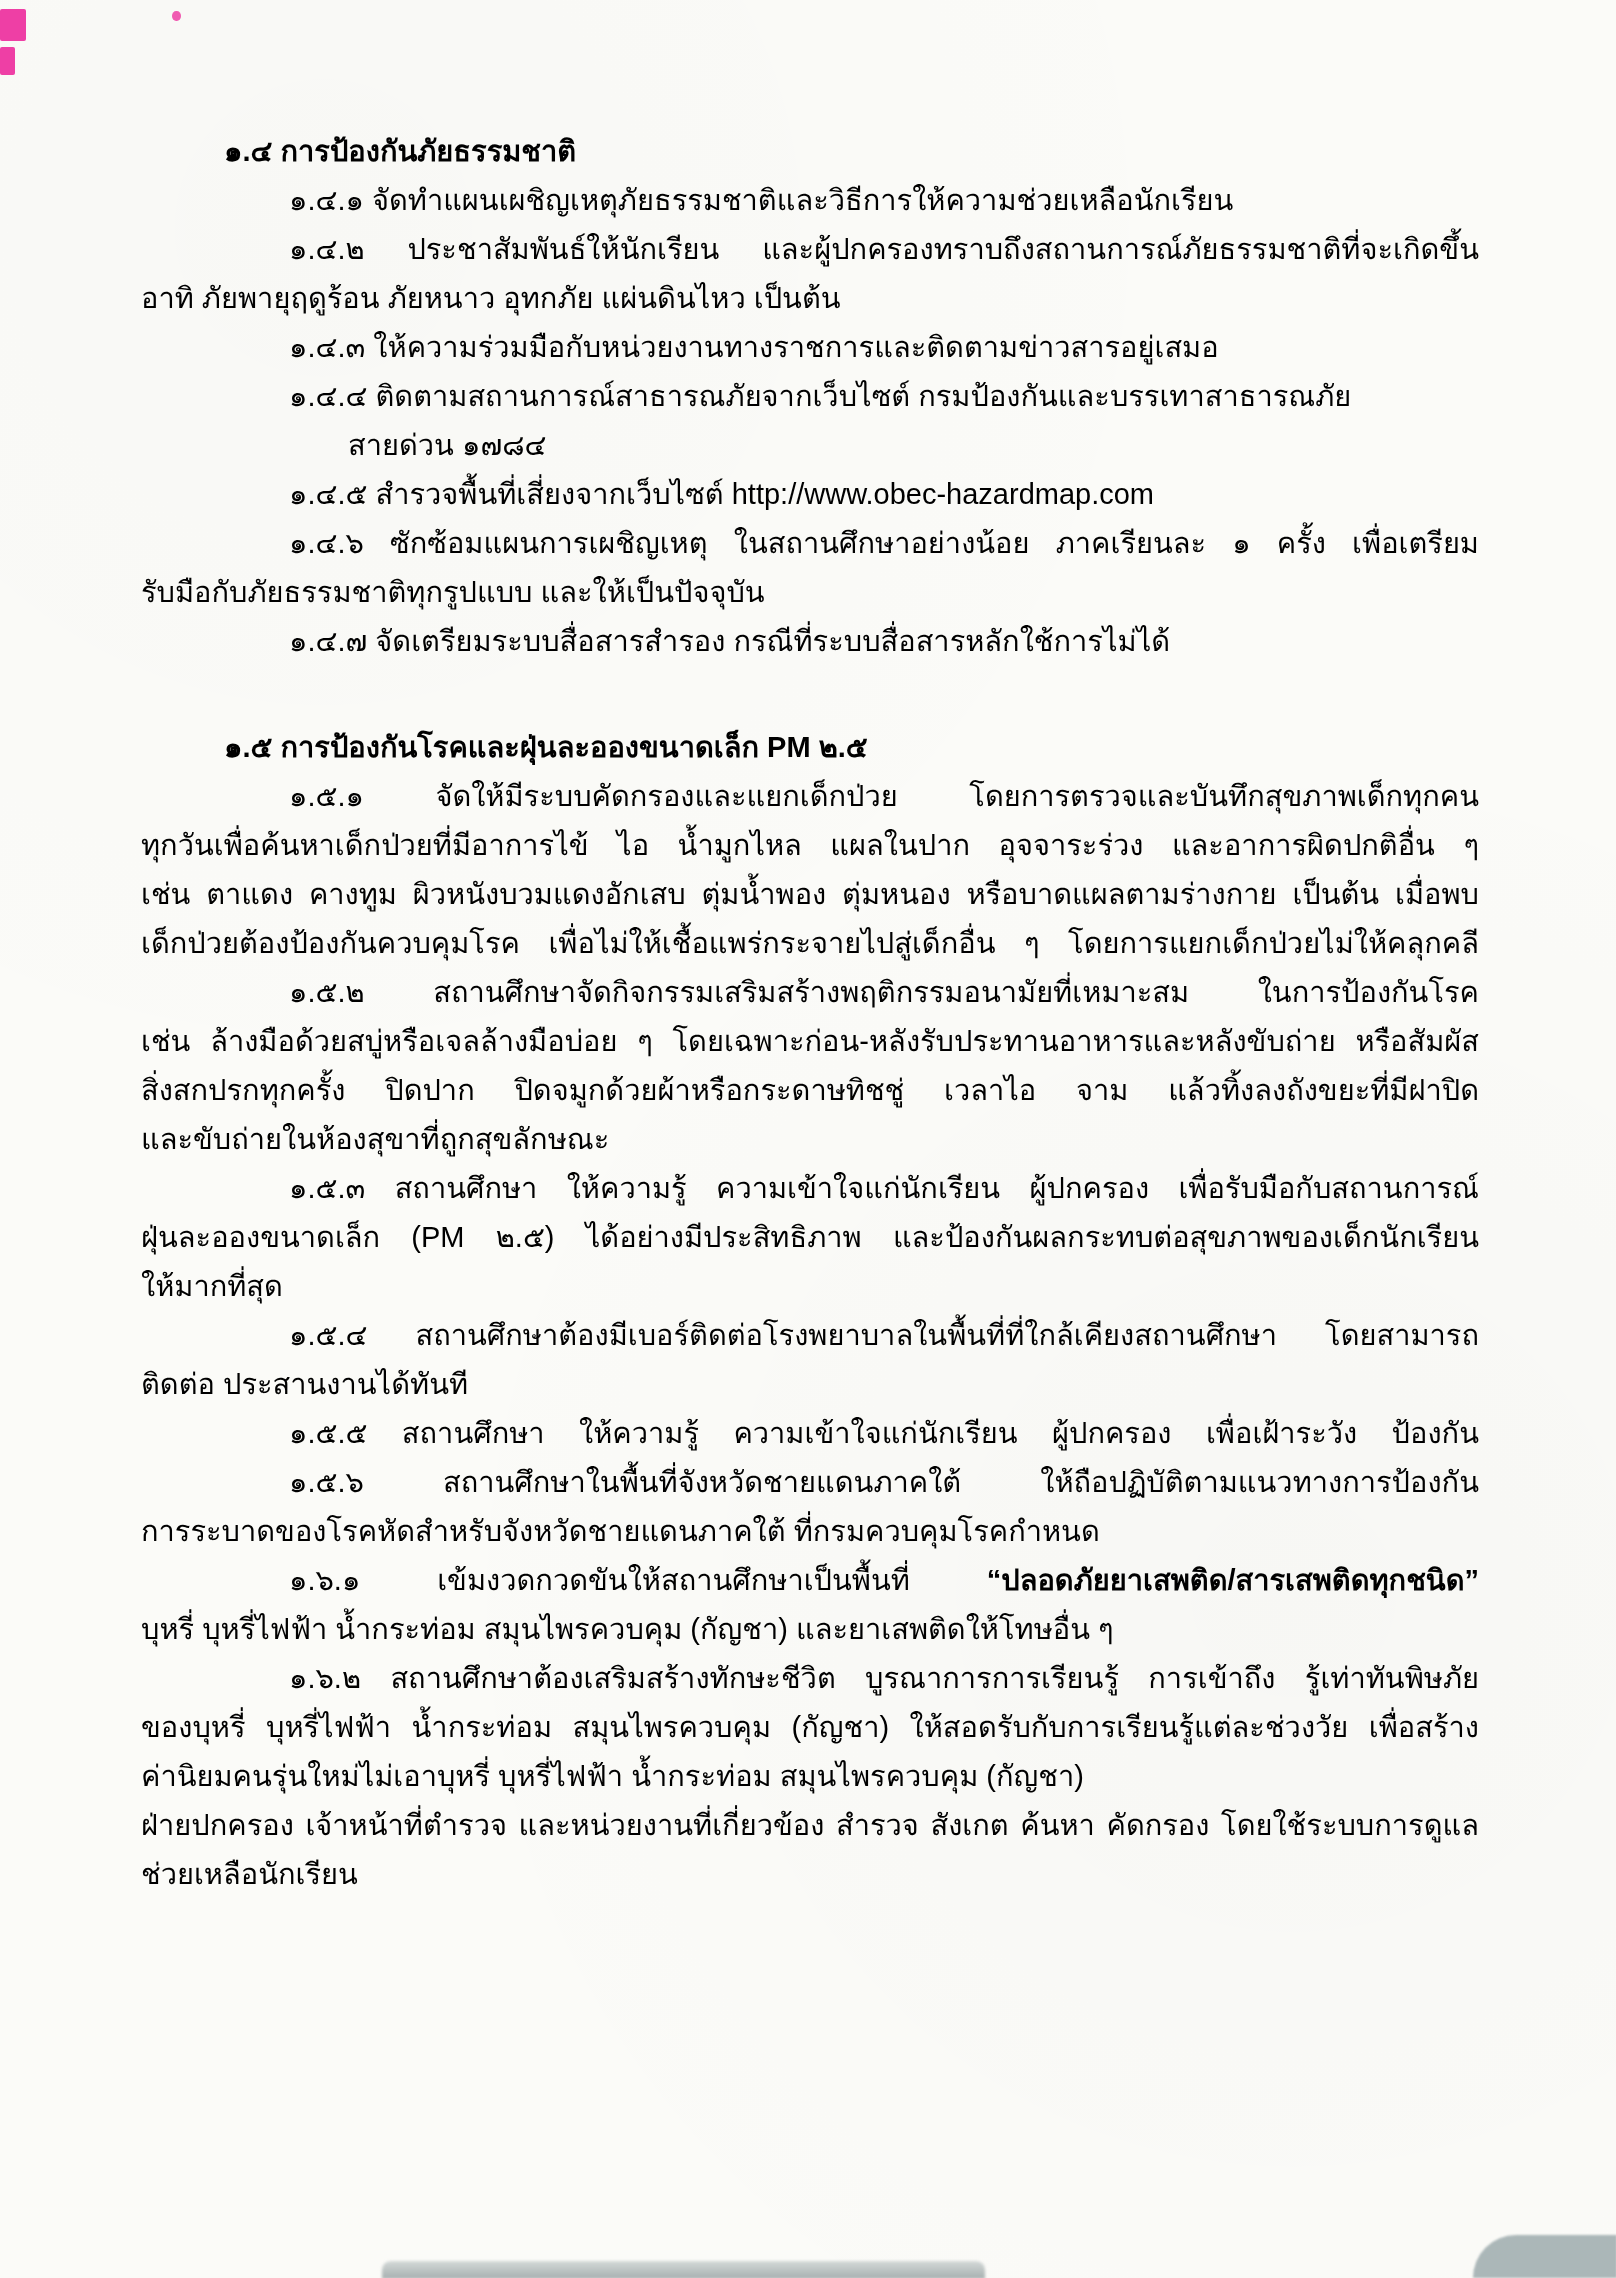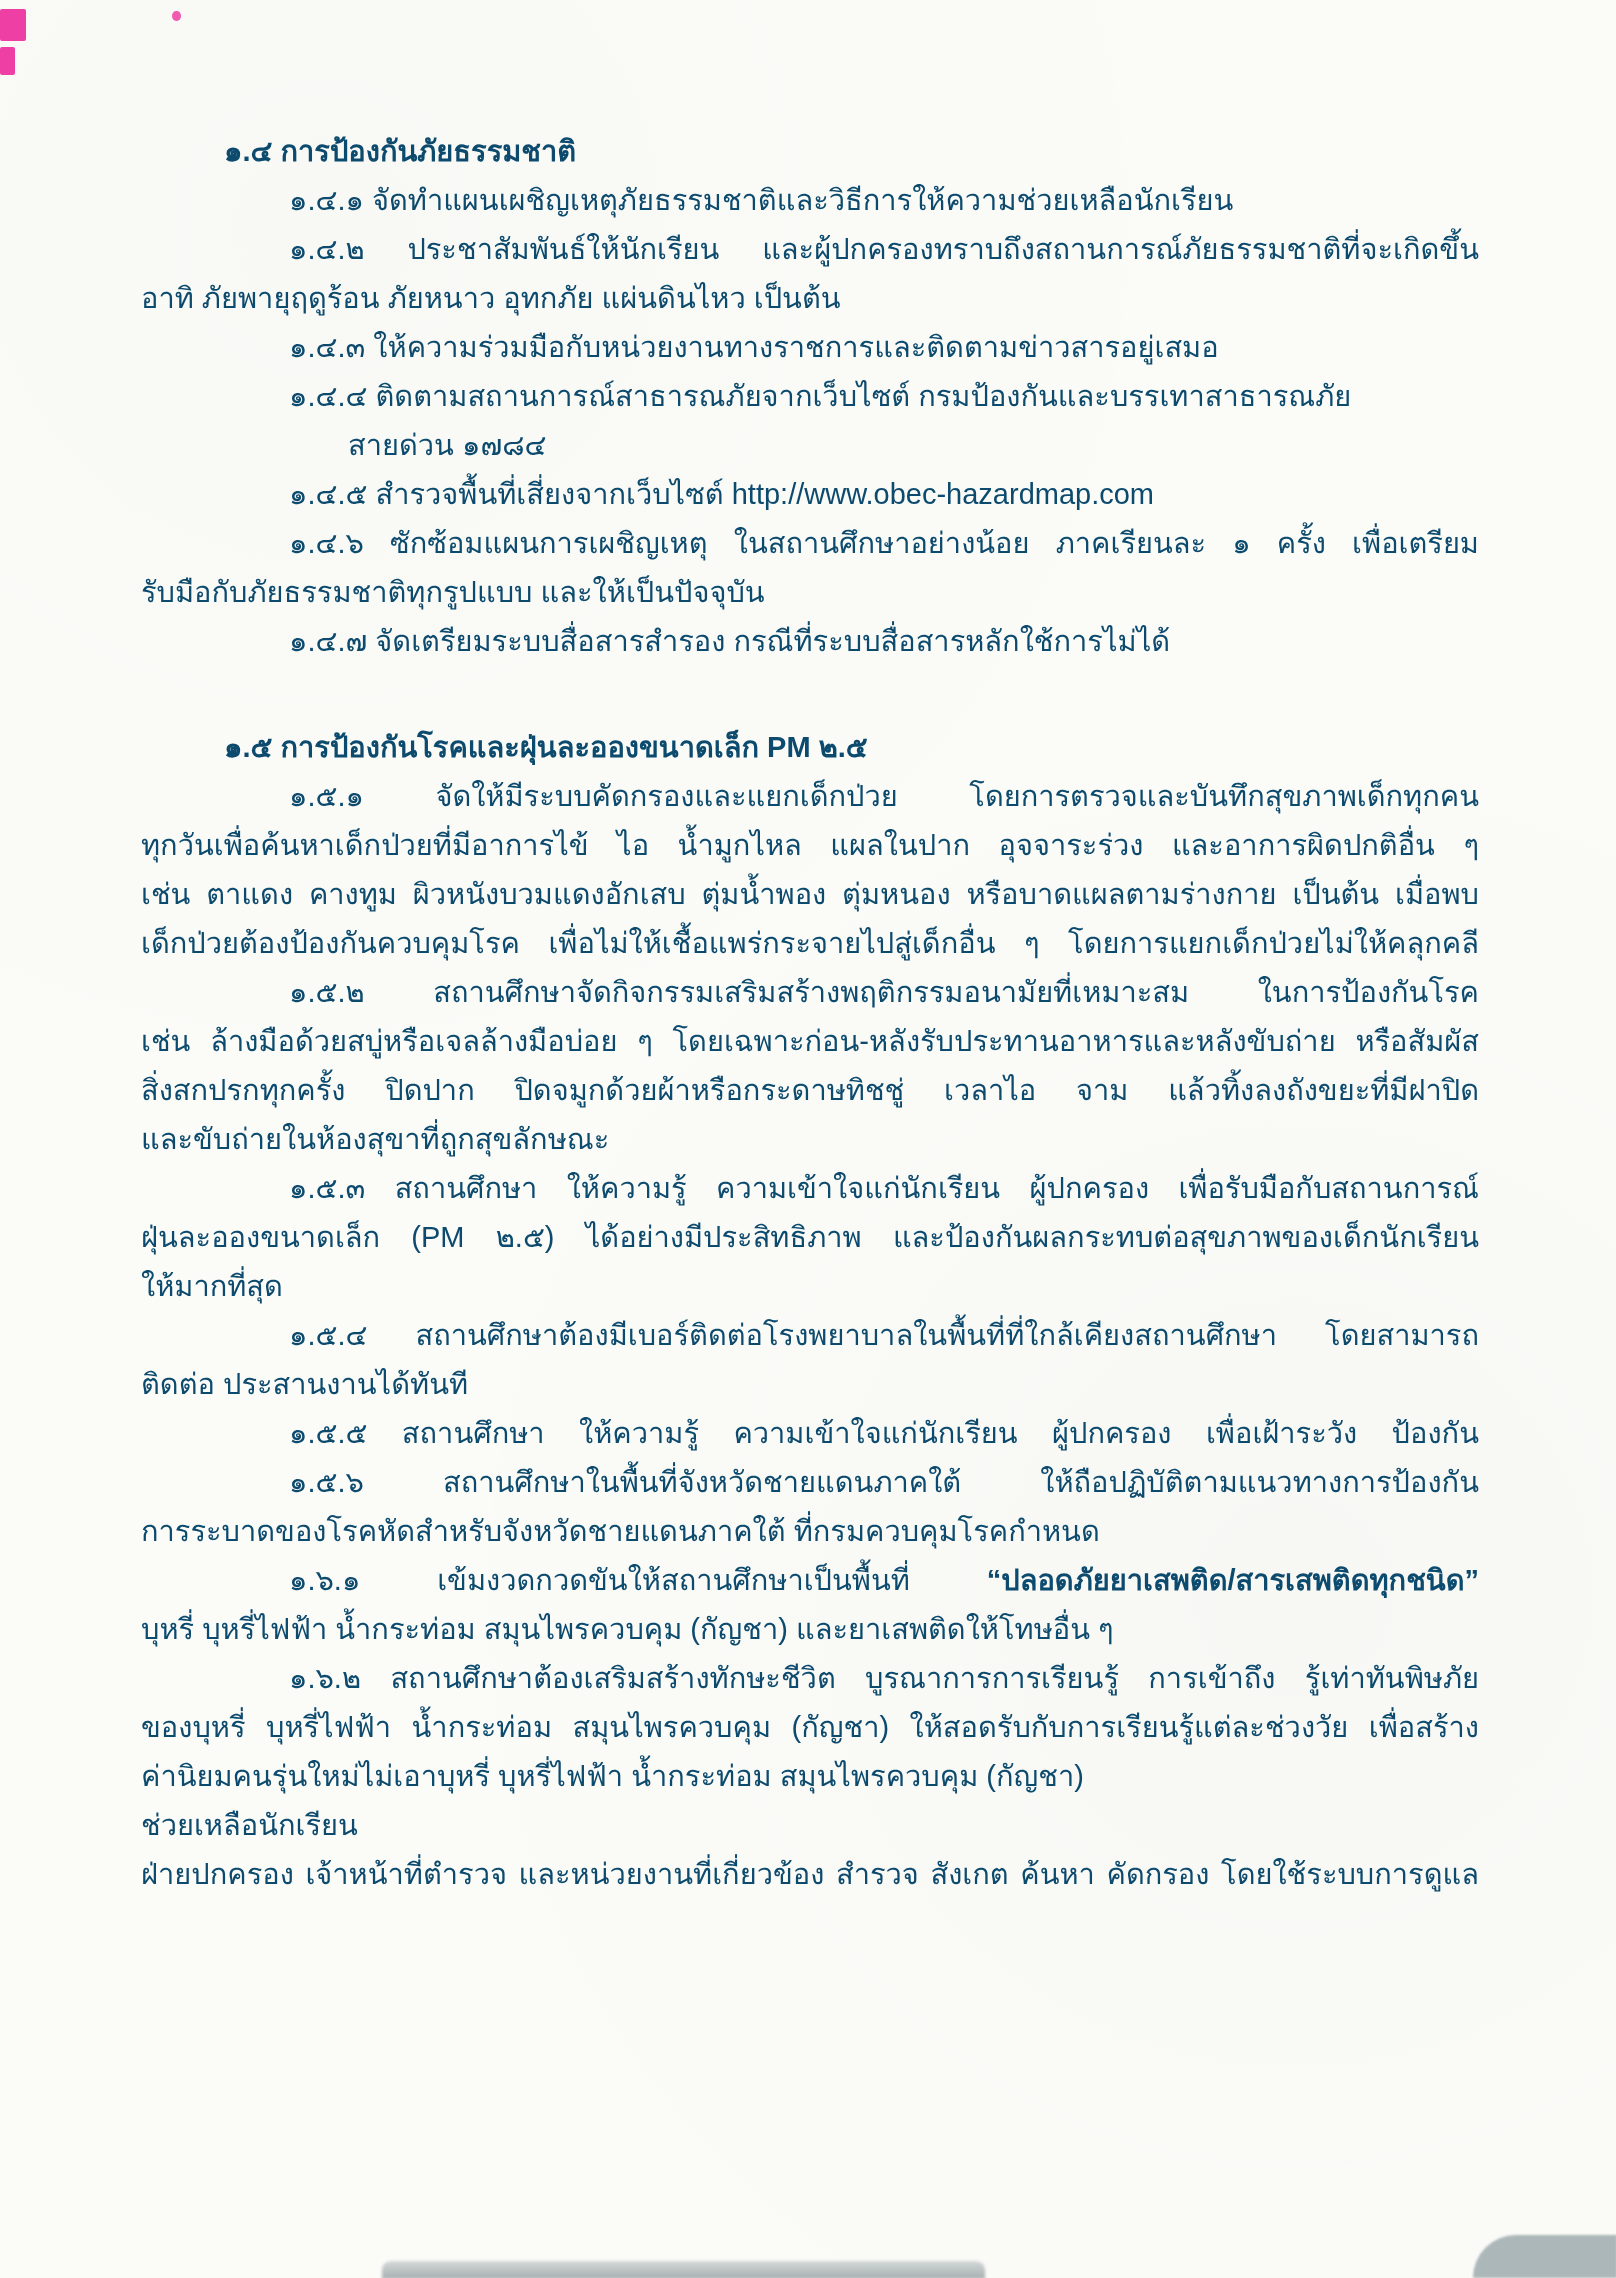--- a/index.html
+++ b/index.html
@@ -46,21 +46,21 @@
 </style>
 </head>
 <body style="background: rgb(251, 251, 248);">
 
 <div class="paper-noise"></div>
 
 <div class="mark-pink-1"></div>
 <div class="mark-pink-2"></div>
 <div class="mark-pink-dot"></div>
 
-<div class="page-text" style="color: #0c4a6e;">
+<div class="page-text" style="color: #000000;">
     <div class="line ind-heading"><span class="b">๑.๔ การป้องกันภัยธรรมชาติ</span></div>
     <div class="line ind-item"><span>๑.๔.๑ จัดทำแผนเผชิญเหตุภัยธรรมชาติและวิธีการให้ความช่วยเหลือนักเรียน</span></div>
     <div class="line ind-item fill"><span>๑.๔.๒ ประชาสัมพันธ์ให้นักเรียน และผู้ปกครองทราบถึงสถานการณ์ภัยธรรมชาติที่จะเกิดขึ้น</span></div>
     <div class="line ind-none"><span>อาทิ ภัยพายุฤดูร้อน ภัยหนาว อุทกภัย แผ่นดินไหว เป็นต้น</span></div>
     <div class="line ind-item"><span>๑.๔.๓ ให้ความร่วมมือกับหน่วยงานทางราชการและติดตามข่าวสารอยู่เสมอ</span></div>
     <div class="line ind-item"><span>๑.๔.๔ ติดตามสถานการณ์สาธารณภัยจากเว็บไซต์ กรมป้องกันและบรรเทาสาธารณภัย</span></div>
     <div class="line ind-deep"><span>สายด่วน ๑๗๘๔</span></div>
     <div class="line ind-item"><span>๑.๔.๕ สำรวจพื้นที่เสี่ยงจากเว็บไซต์ http://www.obec-hazardmap.com</span></div>
     <div class="line ind-item fill"><span>๑.๔.๖ ซักซ้อมแผนการเผชิญเหตุ ในสถานศึกษาอย่างน้อย ภาคเรียนละ ๑ ครั้ง เพื่อเตรียม</span></div>
     <div class="line ind-none"><span>รับมือกับภัยธรรมชาติทุกรูปแบบ และให้เป็นปัจจุบัน</span></div>
@@ -80,19 +80,19 @@
     <div class="line ind-item fill"><span>๑.๕.๔ สถานศึกษาต้องมีเบอร์ติดต่อโรงพยาบาลในพื้นที่ที่ใกล้เคียงสถานศึกษา โดยสามารถ</span></div>
     <div class="line ind-none"><span>ติดต่อ ประสานงานได้ทันที</span></div>
     <div class="line ind-item fill"><span>๑.๕.๕ สถานศึกษา ให้ความรู้ ความเข้าใจแก่นักเรียน ผู้ปกครอง เพื่อเฝ้าระวัง ป้องกัน</span></div>
     <div class="line ind-item fill"><span>๑.๕.๖ สถานศึกษาในพื้นที่จังหวัดชายแดนภาคใต้ ให้ถือปฏิบัติตามแนวทางการป้องกัน</span></div>
     <div class="line ind-none"><span>การระบาดของโรคหัดสำหรับจังหวัดชายแดนภาคใต้ ที่กรมควบคุมโรคกำหนด</span></div>
     <div class="line ind-item fill"><span>๑.๖.๑ เข้มงวดกวดขันให้สถานศึกษาเป็นพื้นที่ </span><span class="b">“ปลอดภัยยาเสพติด/สารเสพติดทุกชนิด”</span></div>
     <div class="line ind-none"><span>บุหรี่ บุหรี่ไฟฟ้า น้ำกระท่อม สมุนไพรควบคุม (กัญชา) และยาเสพติดให้โทษอื่น ๆ</span></div>
     <div class="line ind-item fill"><span>๑.๖.๒ สถานศึกษาต้องเสริมสร้างทักษะชีวิต บูรณาการการเรียนรู้ การเข้าถึง รู้เท่าทันพิษภัย</span></div>
     <div class="line ind-none fill"><span>ของบุหรี่ บุหรี่ไฟฟ้า น้ำกระท่อม สมุนไพรควบคุม (กัญชา) ให้สอดรับกับการเรียนรู้แต่ละช่วงวัย เพื่อสร้าง</span></div>
     <div class="line ind-none"><span>ค่านิยมคนรุ่นใหม่ไม่เอาบุหรี่ บุหรี่ไฟฟ้า น้ำกระท่อม สมุนไพรควบคุม (กัญชา)</span></div>
+    <div class="line ind-none fill"><span>ฝ่ายปกครอง เจ้าหน้าที่ตำรวจ และหน่วยงานที่เกี่ยวข้อง สำรวจ สังเกต ค้นหา คัดกรอง โดยใช้ระบบการดูแล</span></div>
     <div class="line ind-none"><span>ช่วยเหลือนักเรียน</span></div>
-    <div class="line ind-none fill"><span>ฝ่ายปกครอง เจ้าหน้าที่ตำรวจ และหน่วยงานที่เกี่ยวข้อง สำรวจ สังเกต ค้นหา คัดกรอง โดยใช้ระบบการดูแล</span></div>
   </div>
 
 <div class="smudge-bottom"></div>
 <div class="smudge-corner"></div>
 
 
 </body></html>

